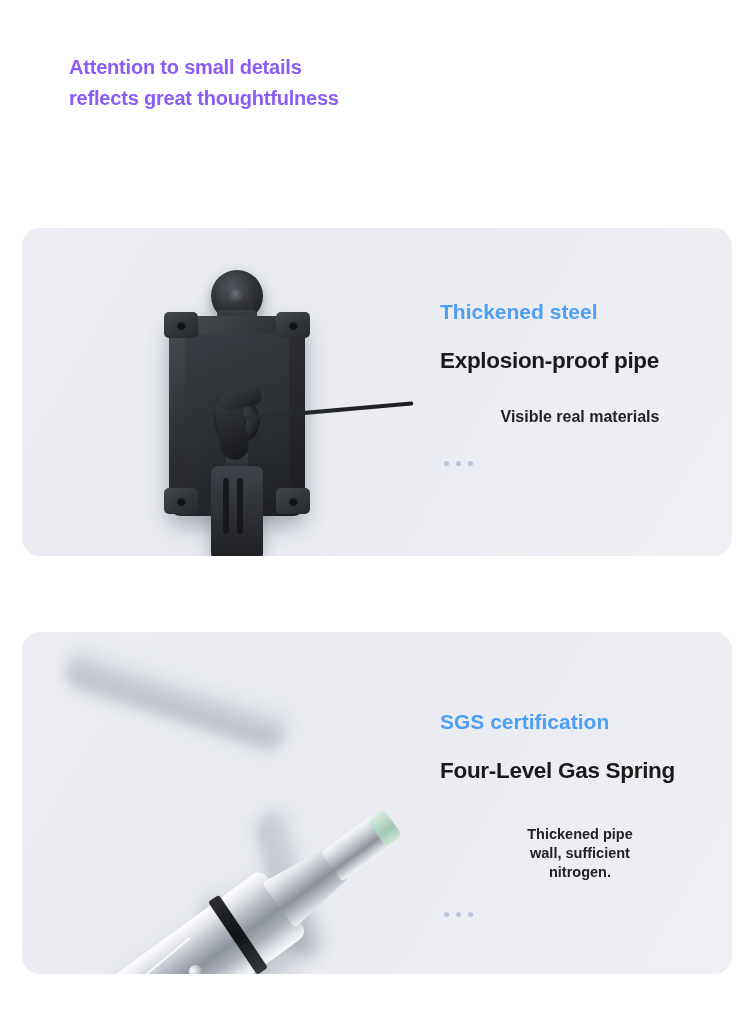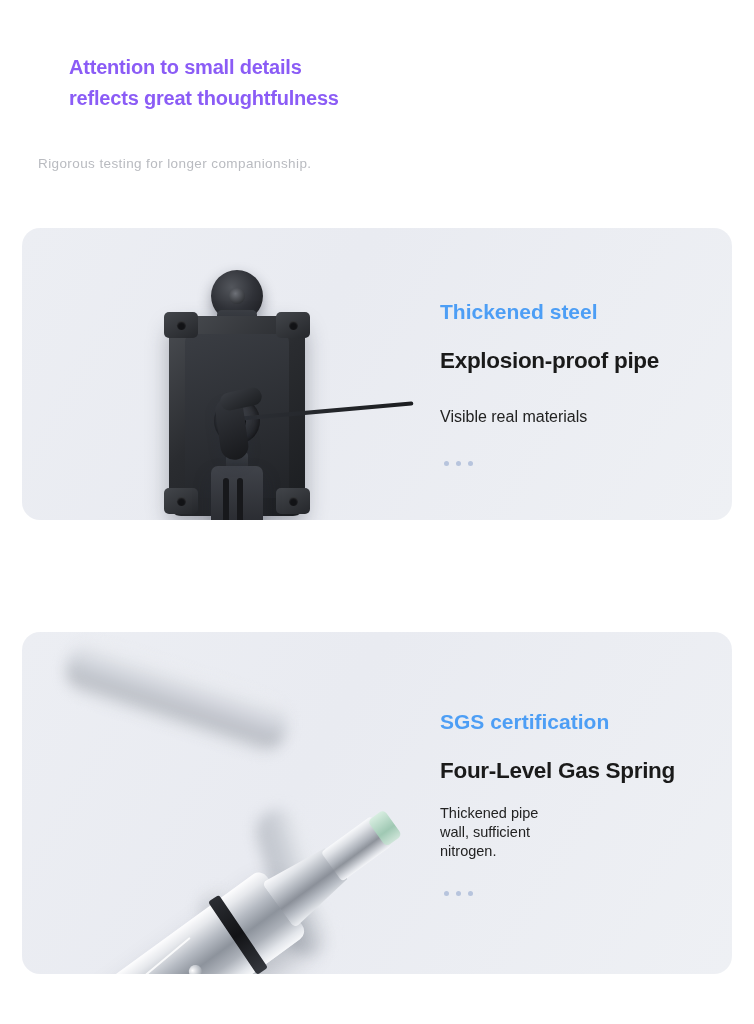--- a/index.html
+++ b/index.html
@@ -48,21 +48,21 @@
 
   
   .card {
     position: absolute;
     left: 22px;
     width: 710px;
     border-radius: 18px;
     overflow: hidden;
     background: linear-gradient(120deg, #eceef3 0%, #e9ebf1 40%, #eef0f4 100%);
   }
-  .card-1 { top: 228px; height: 292px; }
+  .card-1 { top: 228px; height: 328px; }
   .card-2 { top: 632px; height: 342px; }
 
   .card-inner {
     position: relative;
     width: 100%;
     height: 100%;
   }
 
   
   .text-block {
@@ -82,27 +82,28 @@
   .title {
     margin-top: 24px;
     color: #1a1a1a;
     font-weight: bold;
     font-size: 22.5px;
     letter-spacing: -0.3px;
   }
   .desc {
     margin-top: 32px;
     color: #222222;
-    font-weight: normal;
+    font-weight: bold;
     font-size: 16px;
     line-height: 21px;
     white-space: pre-line;
+    text-align: center;
   }
   .card-2 .desc {
-    margin-top: 20px;
+    margin-top: 41px;
     font-size: 14.5px;
     line-height: 19px;
   }
 
   .dots {
     margin-top: 34px;
     display: flex;
     gap: 7px;
     align-items: center;
     padding-left: 4px;
@@ -378,21 +379,20 @@
   }
 </style>
 </head>
 <body>
 
 <div class="page">
 
   <div class="header">
     <div class="headline">Attention to small details
 reflects great thoughtfulness</div>
-    <div class="subhead">Rigorous testing for longer companionship.</div>
   </div>
 
   <div class="card card-1">
     <div class="card-inner">
 
       <div class="img1">
         <div class="mount">
           <div class="knob"></div>
           <div class="neck"></div>
           <div class="vesa"></div>

